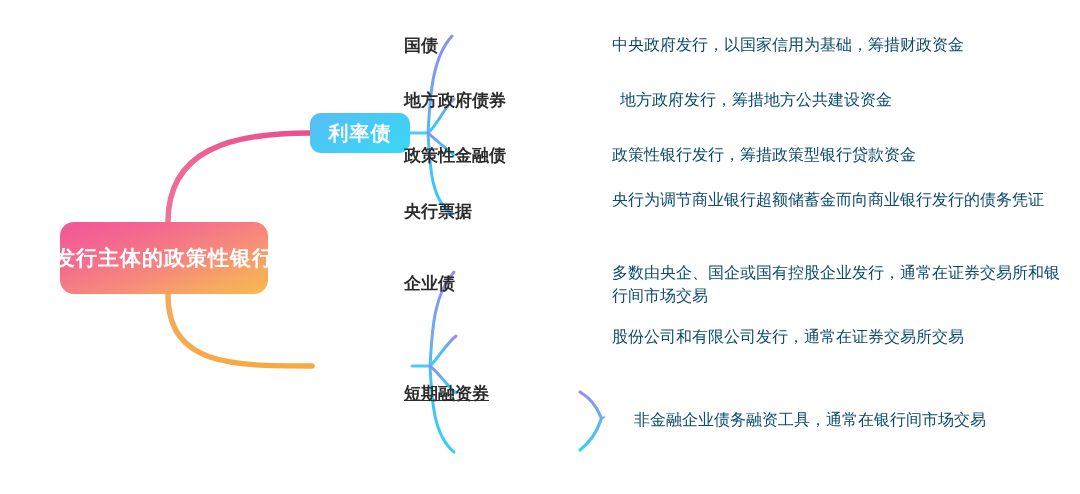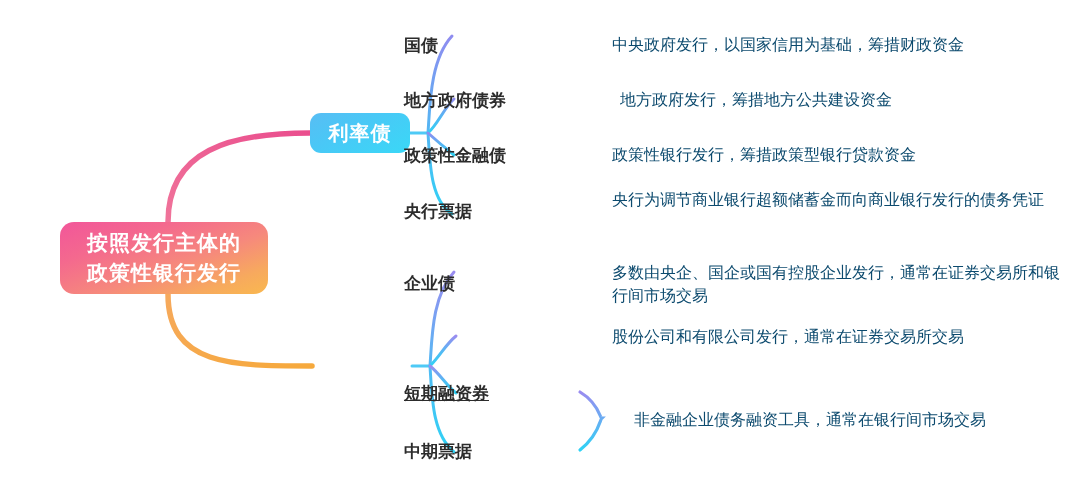--- a/index.html
+++ b/index.html
@@ -29,21 +29,21 @@
   
   .root-node {
     position: absolute;
     left: 60px;
     top: 222px;
     width: 208px;
     height: 72px;
     border-radius: 14px;
     background: linear-gradient(160deg, #f2569a 0%, #f4698e 28%, #f6897c 58%, #f7a95e 82%, #f9b84f 100%);
     display: flex;
-    flex-direction: column;
+    flex-direction: row;
     align-items: center;
     justify-content: center;
     box-sizing: border-box;
   }
   .root-line {
     color: #ffffff;
     font-size: 21px;
     font-weight: bold;
     line-height: 30px;
     letter-spacing: 1px;
@@ -173,21 +173,20 @@
   <div class="branch-node" id="branch-rate">
     <span class="branch-label">利率债</span>
   </div>
 
   <div class="leaf-label" style="top:34px;">国债</div>
   <div class="leaf-label" style="top:89px;">地方政府债券</div>
   <div class="leaf-label" style="top:144px;">政策性金融债</div>
   <div class="leaf-label" style="top:200px;">央行票据</div>
   <div class="leaf-label" style="top:272px;">企业债</div>
   <div class="leaf-label" style="top:382px;text-decoration:underline;">短期融资券</div>
-  <div class="leaf-label" style="top:440px;">中期票据</div>
 
   <div class="desc" style="top:33px;">中央政府发行，以国家信用为基础，筹措财政资金</div>
   <div class="desc" style="top:88px;margin-left:8px;">地方政府发行，筹措地方公共建设资金</div>
   <div class="desc" style="top:143px;">政策性银行发行，筹措政策型银行贷款资金</div>
   <div class="desc" style="top:188px;">央行为调节商业银行超额储蓄金而向商业银行发行的债务凭证</div>
   <div class="desc" style="top:261px;">多数由央企、国企或国有控股企业发行，通常在证券交易所和银行间市场交易</div>
   <div class="desc" style="top:325px;">股份公司和有限公司发行，通常在证券交易所交易</div>
   <div class="desc" style="top:408px; left:634px; width:430px;">非金融企业债务融资工具，通常在银行间市场交易</div>
 
 </div>

